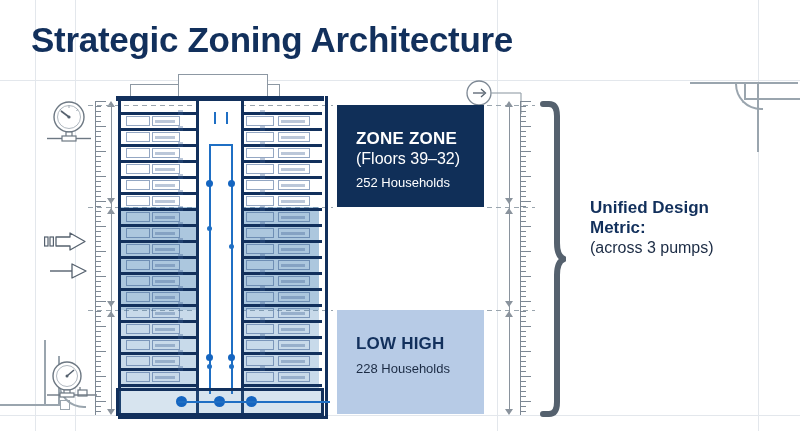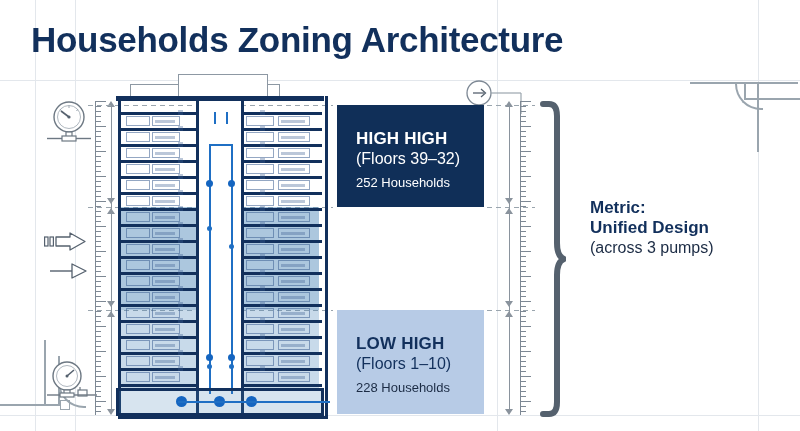--- a/index.html
+++ b/index.html
@@ -116,21 +116,21 @@
                 border-radius:0 0 0 26px;"></div>
     <div class="bp2 h" style="left:0;top:404px;width:60px;"></div>
     <div class="bp2 v" style="left:44px;top:340px;height:66px;"></div>
     <div class="bp2 v" style="left:58px;top:356px;height:50px;"></div>
     <div style="position:absolute;left:58px;top:380px;width:26px;height:26px;
                 border-left:2px solid #9aa5ae;border-bottom:2px solid #9aa5ae;
                 border-radius:0 0 0 26px;"></div>
     <div style="position:absolute;left:60px;top:400px;width:8px;height:8px;border:1px solid #9aa5ae;"></div>
   </div>
 
-  <div id="title">Households Zoning Architecture</div>
+  <div id="title">Strategic Zoning Architecture</div>
 
   <div class="gauge" style="left:47px;top:100px;">
     <svg width="44" height="46" viewBox="0 0 44 46">
       <circle cx="22" cy="17" r="15" fill="#fff" stroke="#6d7883" stroke-width="1.4"></circle>
       <circle cx="22" cy="17" r="11.5" fill="none" stroke="#9aa5ae" stroke-width="0.8"></circle>
       <line x1="22" y1="17" x2="14" y2="11" stroke="#55616e" stroke-width="1.6"></line>
       <circle cx="22" cy="17" r="1.6" fill="#55616e"></circle>
       <line x1="22" y1="5.5" x2="22" y2="8" stroke="#9aa5ae" stroke-width="1"></line>
       <line x1="31" y1="9" x2="29.5" y2="11" stroke="#9aa5ae" stroke-width="1"></line>
       <line x1="13" y1="9" x2="14.5" y2="11" stroke="#9aa5ae" stroke-width="1"></line>
@@ -451,29 +451,28 @@
       <circle cx="13" cy="13" r="12" fill="#fff" stroke="#7d8894" stroke-width="1.3"></circle>
       <line x1="7" y1="13" x2="18" y2="13" stroke="#55616e" stroke-width="1.3"></line>
       <path d="M15 9 L19.5 13 L15 17" fill="none" stroke="#55616e" stroke-width="1.3"></path>
       <line x1="25" y1="13" x2="55" y2="13" stroke="#9aa5ae" stroke-width="1.2"></line>
       <line x1="55" y1="13" x2="55" y2="34" stroke="#9aa5ae" stroke-width="1.2"></line>
     </svg>
   </div>
 
   <div class="zone" id="zone-high">
     <div class="zpad">
-      <div class="z-title">HIGH HIGH</div>
+      <div class="z-title">ZONE ZONE</div>
       <div class="z-floors">(Floors 39–32)</div>
       <div class="z-house">252 Households</div>
     </div>
   </div>
   <div class="zone" id="zone-low">
     <div class="zpad">
       <div class="z-title">LOW HIGH</div>
-      <div class="z-floors">(Floors 1–10)</div>
       <div class="z-house">228 Households</div>
     </div>
   </div>
 
   <div class="ruler" style="left:520px;top:101px;height:314px;">
     <div class="spine"></div>
     <div id="rticks">
         <div class="tick" style="top: 0px; width: 11px;"></div>
         <div class="tick" style="top: 5px; width: 6px;"></div>
         <div class="tick" style="top: 10px; width: 6px;"></div>
@@ -551,19 +550,19 @@
 
   <div id="brace">
     <svg width="26" height="318" viewBox="0 0 26 318" preserveAspectRatio="none">
       <path d="M3 4 H9 C15 4 17 9 17 16 V143 C17 152 19 157 24 159
                C19 161 17 166 17 175 V302 C17 309 15 314 9 314 H3" fill="none" stroke="#55616e" stroke-width="6" stroke-linecap="round" stroke-linejoin="round"></path>
     </svg>
   </div>
 
   <div id="metric">
     <div id="metric-label">
+      <div>Unified Design</div>
       <div>Metric:</div>
-      <div>Unified Design</div>
     </div>
     <div id="metric-sub">(across 3 pumps)</div>
   </div>
 
 </div>
 
 </body></html>

